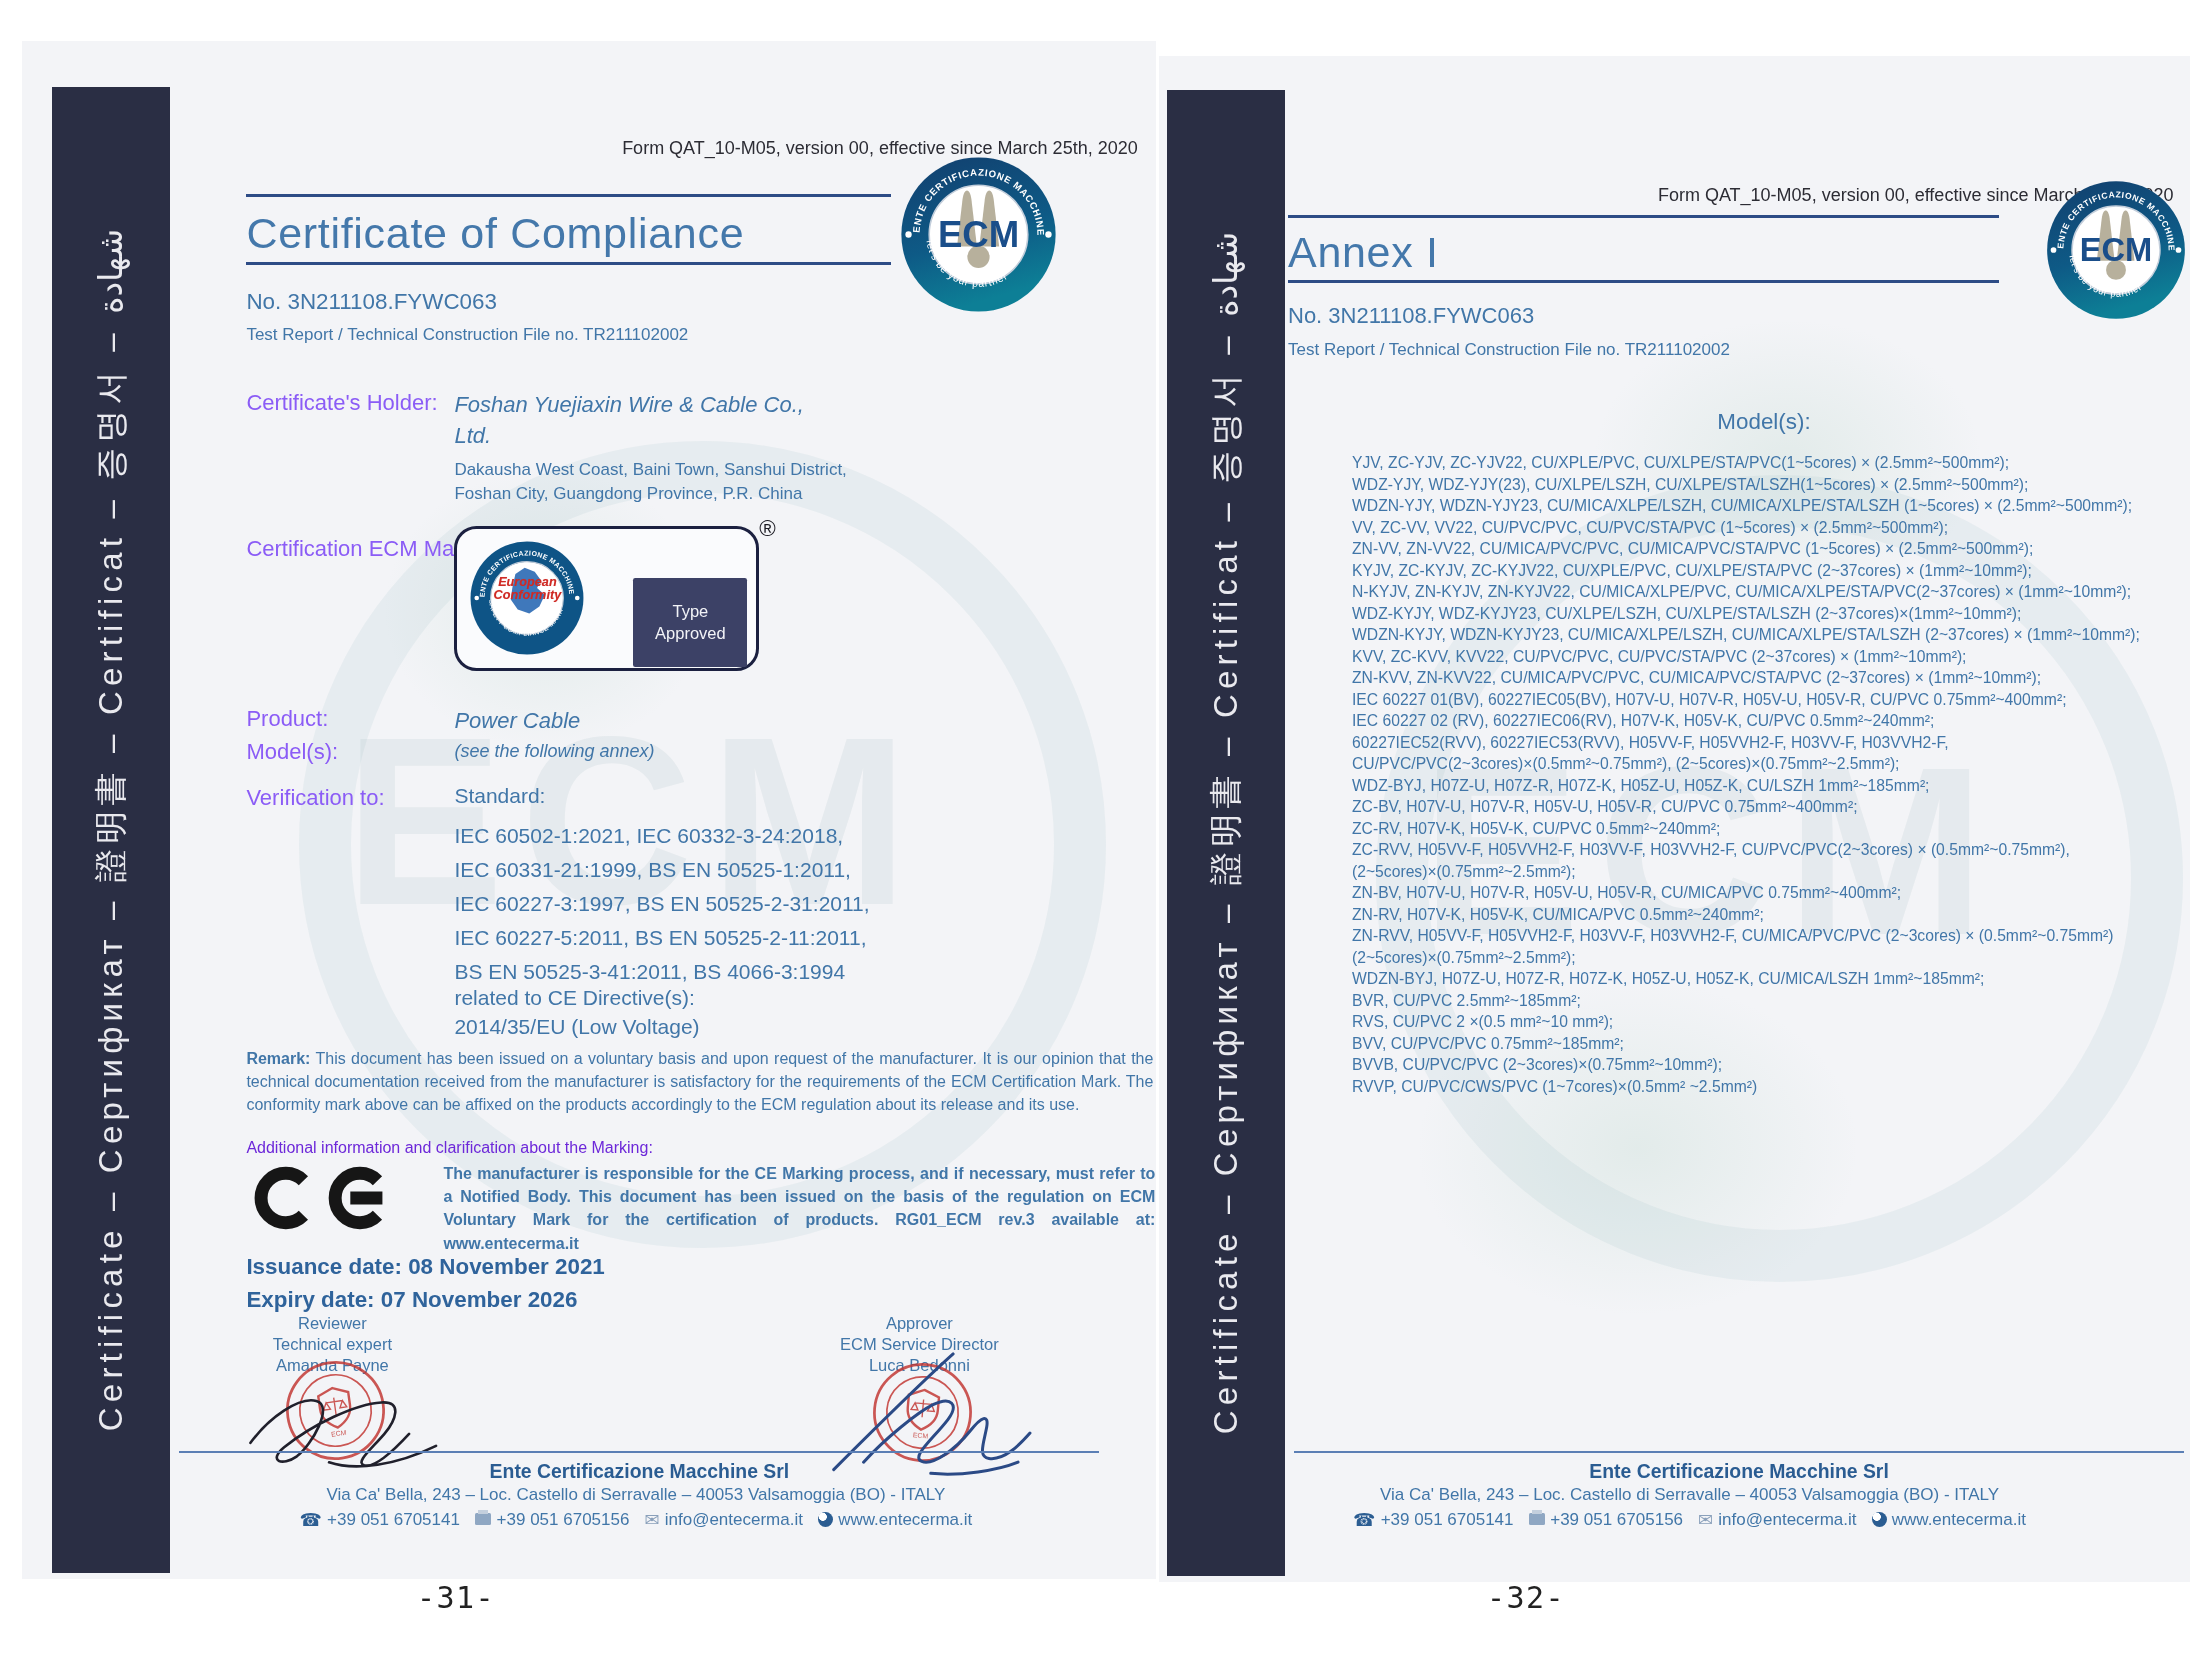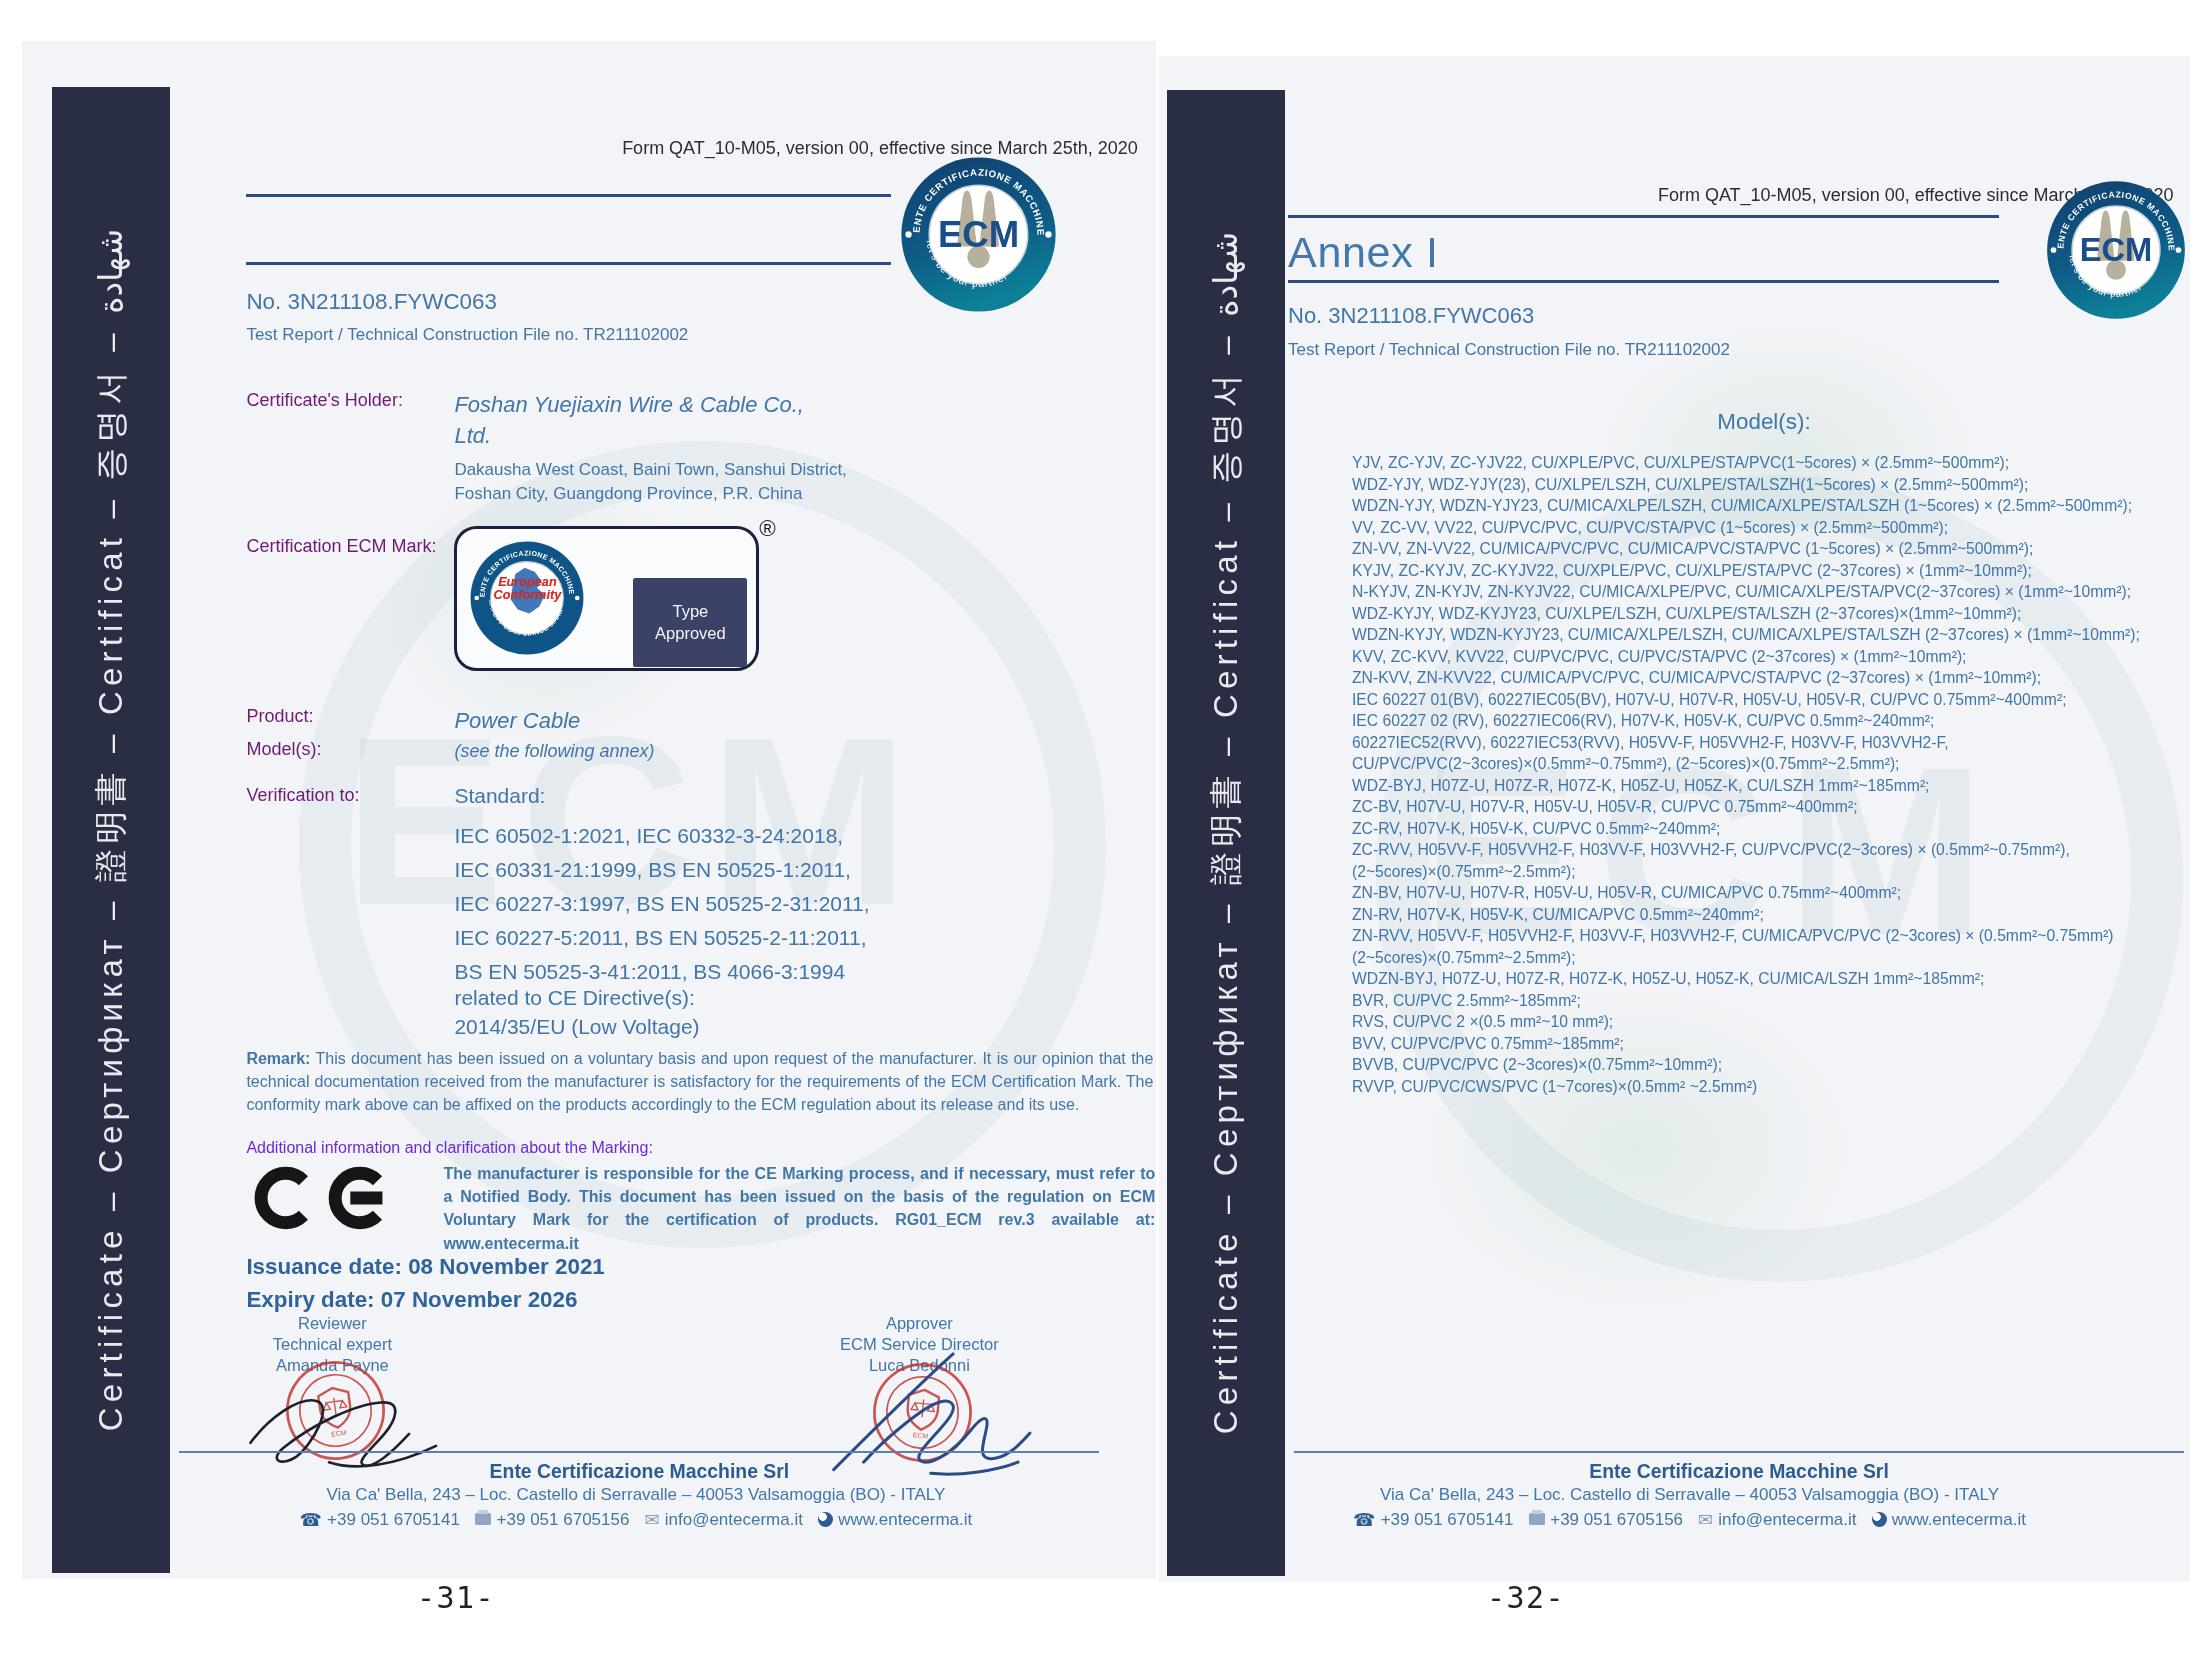--- a/index.html
+++ b/index.html
@@ -7,21 +7,21 @@
           font-family:"Liberation Sans", "DejaVu Sans", sans-serif;overflow:hidden;}
   .page{position:absolute;background:#f3f4f7;}
   .spine{position:absolute;background:#2a2e44;overflow:hidden;}
   .spine-text{position:absolute;left:50%;top:50%;transform:translate(-50%,-50%) rotate(-90deg);
               white-space:nowrap;color:#e9e9ee;font-size:33px;letter-spacing:5.2px;font-weight:500;}
   .rule{position:absolute;height:3px;background:#2d4c86;}
   .title{position:absolute;margin:0;font-weight:400;color:#4478ab;font-size:43px;letter-spacing:0.7px;line-height:1;}
   .form-line{position:absolute;color:#2c2c34;font-size:18px;}
   .certno{position:absolute;color:#4176a8;font-size:22.4px;}
   .fileno{position:absolute;color:#4176a8;font-size:17px;}
-  .label{position:absolute;color:#701a75;font-size:18px;line-height:1.3;}
+  .label{position:absolute;color:#8b5cf6;font-size:22px;line-height:1.3;}
   .value{position:absolute;color:#4176a8;}
   .name{font-size:22px;line-height:1.42;font-style:italic;}
   .addr{font-size:17px;line-height:1.4;}
   .std-head{position:absolute;color:#4176a8;font-size:21px;}
   .std-list{position:absolute;color:#4176a8;font-size:21px;line-height:34px;}
   .remark{position:absolute;color:#4176a8;font-size:16px;line-height:1.44;text-align:justify;}
   .smallhead{position:absolute;color:#6d28d9;font-size:16px;}
   .marking{position:absolute;color:#4176a8;font-size:16px;line-height:1.45;text-align:justify;font-weight:bold;}
   .date-line{position:absolute;color:#2f639b;font-size:22.4px;font-weight:bold;}
   .sigblock{position:absolute;color:#4176a8;font-size:16.5px;line-height:1.28;text-align:center;}
@@ -66,20 +66,21 @@
     <div class="wm-ring" style="left:277px;top:400px;width:703px;height:703px"></div>
     <div class="wm-text" style="left:322px;top:643px">ECM</div>
 
     <div class="spine" style="left:30px;top:46px;width:118px;height:1486px">
       <span class="spine-text">Certificate – Сертификат – 證明書 – Certificat – 증명서 – شهادة</span>
     </div>
 
     <div class="form-line" style="right:18.7px;top:97px">Form QAT_10-M05, version 00, effective since March 25th, 2020</div>
 
     <div class="rule" style="left:224px;top:153px;width:645px"></div>
+    <h1 class="title" style="left:224px;top:171px">Certificate of Compliance</h1>
     <div class="rule" style="left:224px;top:221px;width:645px"></div>
 
     <div class="ecm-logo" style="left:877px;top:114px;width:159px;height:159px">
       <svg viewBox="0 0 200 200" width="159" height="159">
         <defs>
           <linearGradient id="ringGrad" x1="0" y1="0" x2="0.3" y2="1">
             <stop offset="0" stop-color="#123f6e"></stop>
               <stop offset="0.6" stop-color="#0e5a86"></stop>
               <stop offset="1" stop-color="#0d7f96"></stop>
           </linearGradient>

